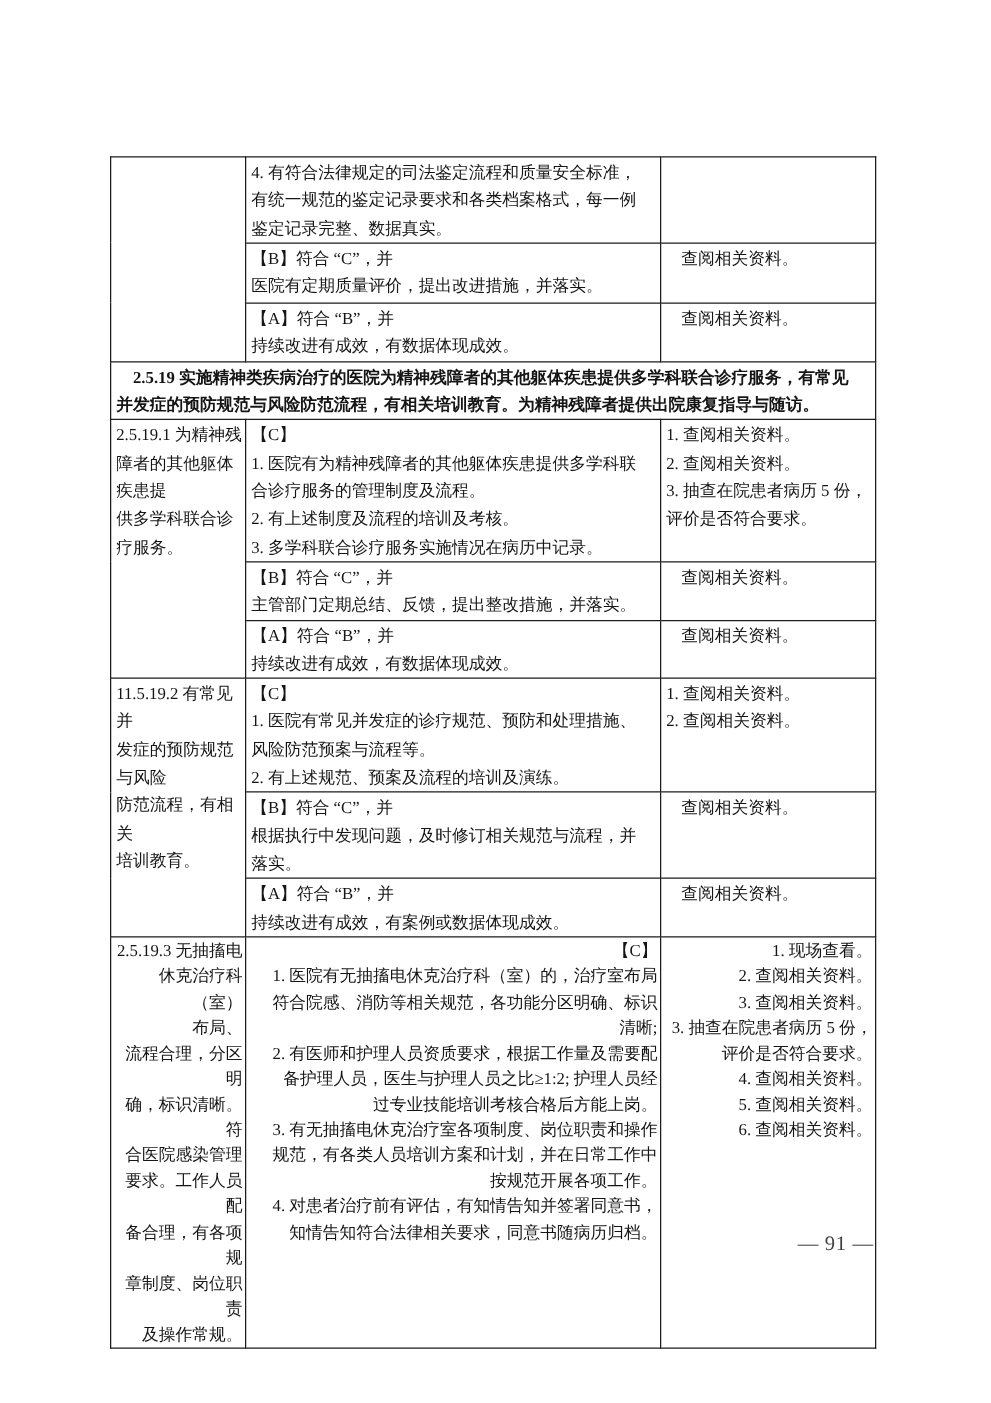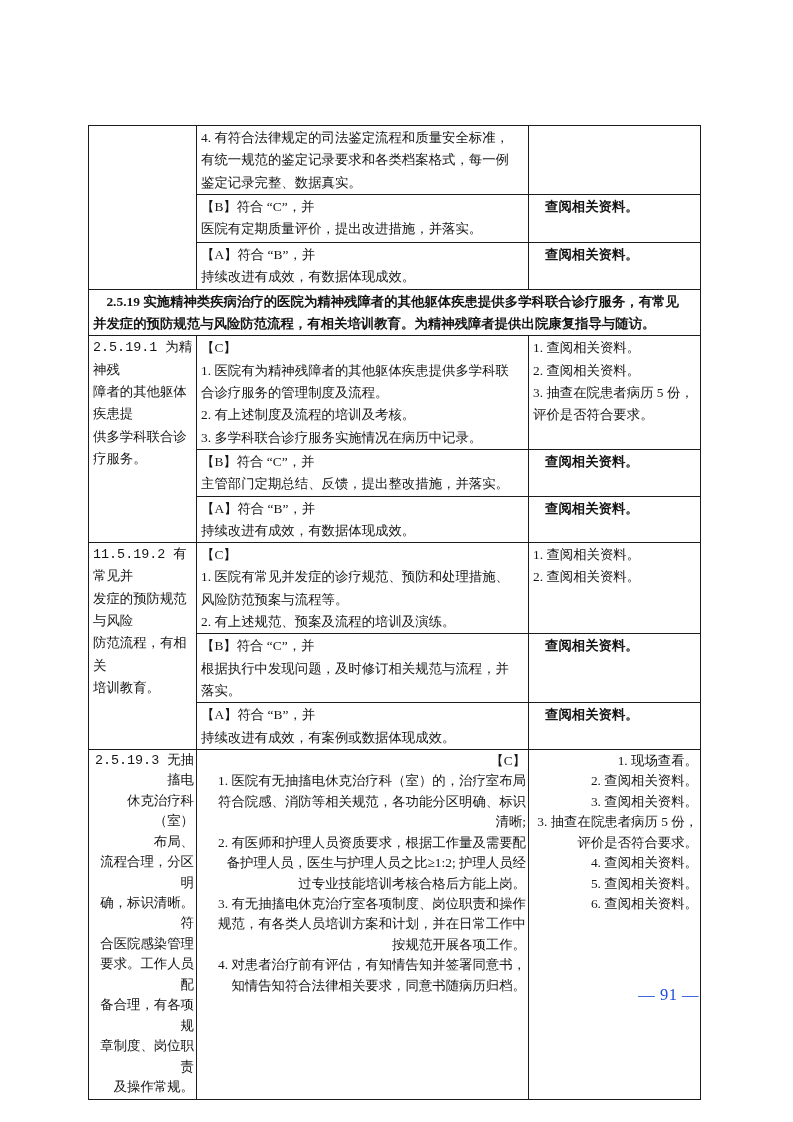--- a/index.html
+++ b/index.html
@@ -15,35 +15,35 @@
   }
   table.eval td{
     border:1.4px solid #1c1c1c;
     vertical-align:top;
     font-size:13.4px;
     line-height:22.3px;
     white-space:pre-line;
     padding:1px 2px 0 4px;
     overflow:hidden;
   }
-  td.left{font-size:13px;padding-left:2px;padding-right:0;font-family:Liberation Mono, monospace;}
+  td.left{font-size:13px;padding-left:2px;padding-right:0;}
   td.mid{padding-left:5px;margin-left:15px;}
   td.right{padding-left:4px;}
-  td.right.pad{padding-left:16px;font-weight:bold;}
+  td.right.pad{padding-left:16px;}
   td.section{
     font-weight:bold;
     text-indent:1em;
     padding-left:2px;padding-right:2px;
     line-height:22.3px;
     margin-top:39px;
   }
   tr.big td{line-height:20.45px;text-align:right;}
   .pagenum{
     position:absolute;top:985px;right:94px;
-    font-size:16.5px;letter-spacing:0.5px;color:#1d4ed8;
+    font-size:16.5px;letter-spacing:0.5px;color:#404040;
     font-family:"Liberation Serif","DejaVu Serif",serif;
   }
 </style>
 </head>
 <body>
 
 <div class="page">
 
   <table class="eval">
     <colgroup>

